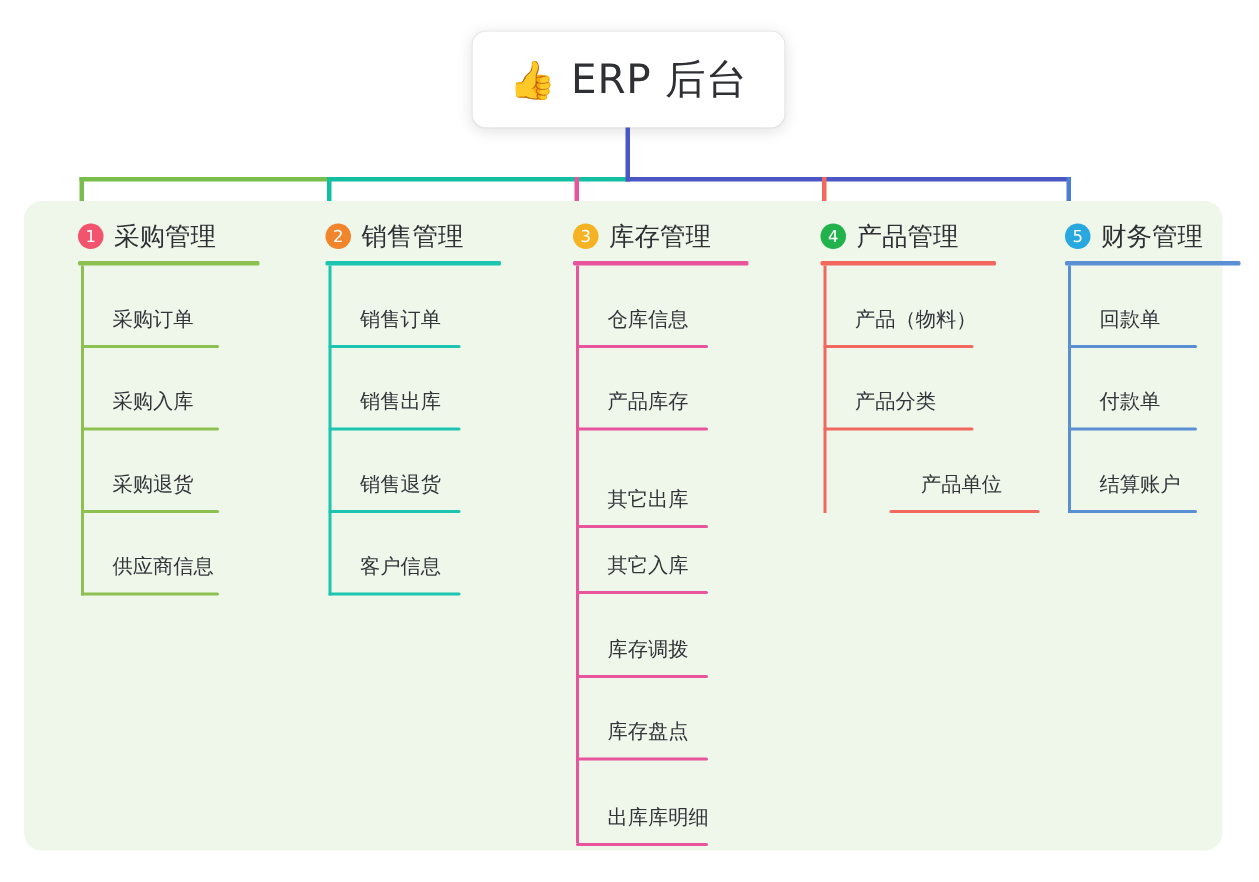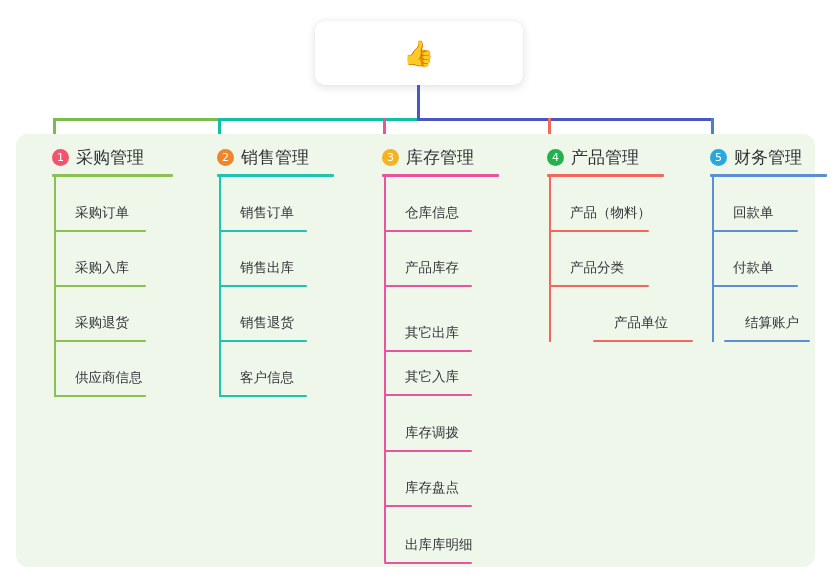--- a/index.html
+++ b/index.html
@@ -130,20 +130,21 @@
     bottom: 0;
     height: 2px;
     border-radius: 1px;
   }
 </style>
 </head>
 <body>
 
 <div id="root-card">
   <span class="thumb">👍</span>
+  <span class="root-title">ERP 后台</span>
 </div>
 
 <div id="connectors">
     <div class="line" style="left: 417px; top: 85px; width: 3px; height: 36px; background: rgb(74, 86, 196);"></div>
     <div class="line" style="left: 53px; top: 118px; width: 166px; height: 3px; background: rgb(121, 189, 76);"></div>
     <div class="line" style="left: 218px; top: 118px; width: 200px; height: 3px; background: rgb(18, 191, 162);"></div>
     <div class="line" style="left: 417px; top: 118px; width: 297px; height: 3px; background: rgb(74, 86, 196);"></div>
     <div class="line" style="left: 53px; top: 118px; width: 3px; height: 22px; background: rgb(121, 189, 76);"></div>
     <div class="line" style="left: 218px; top: 118px; width: 3px; height: 22px; background: rgb(18, 191, 162);"></div>
     <div class="line" style="left: 383px; top: 118px; width: 3px; height: 22px; background: rgb(232, 85, 157);"></div>
@@ -275,19 +276,19 @@
       <div class="trunk" style="height: 165px; background: rgb(91, 143, 212);"></div>
       <div class="items">
         <div class="item" style="top: 0px; width: 106px;">
           <div class="item-label">回款单</div>
           <div class="item-rule" style="width: 86px; background: rgb(91, 143, 212);"></div>
         </div>
         <div class="item" style="top: 55px; width: 106px;">
           <div class="item-label">付款单</div>
           <div class="item-rule" style="width: 86px; background: rgb(91, 143, 212);"></div>
         </div>
-        <div class="item" style="top: 110px; width: 106px; margin-left: 12px;">
+        <div class="item" style="top: 110px; width: 106px;">
           <div class="item-label">结算账户</div>
           <div class="item-rule" style="width: 86px; background: rgb(91, 143, 212);"></div>
         </div>
       </div>
     </div>
   </div>
 
 </body></html>

